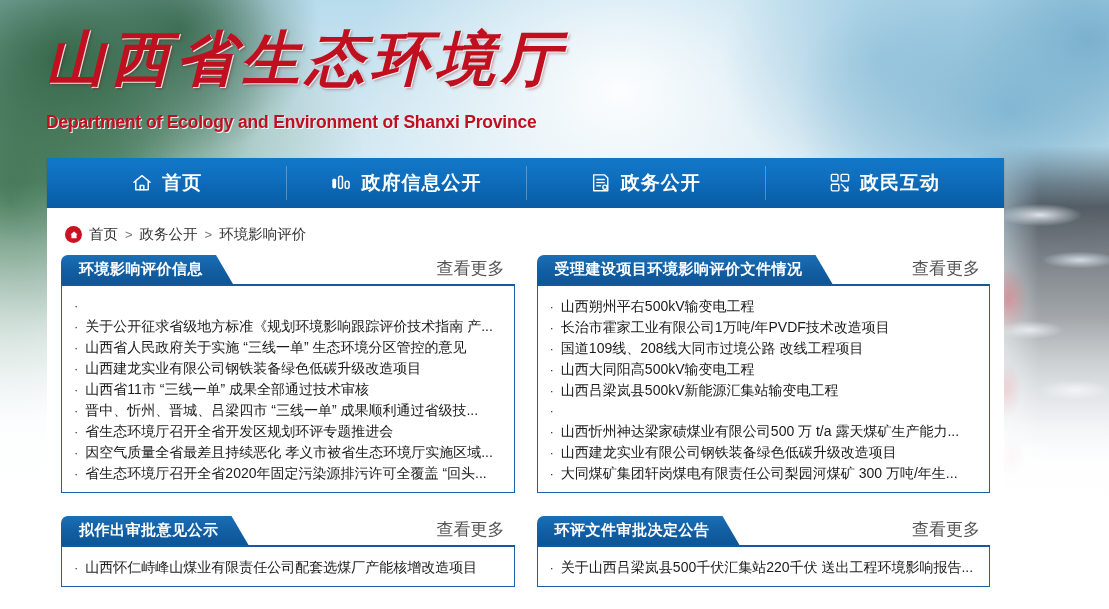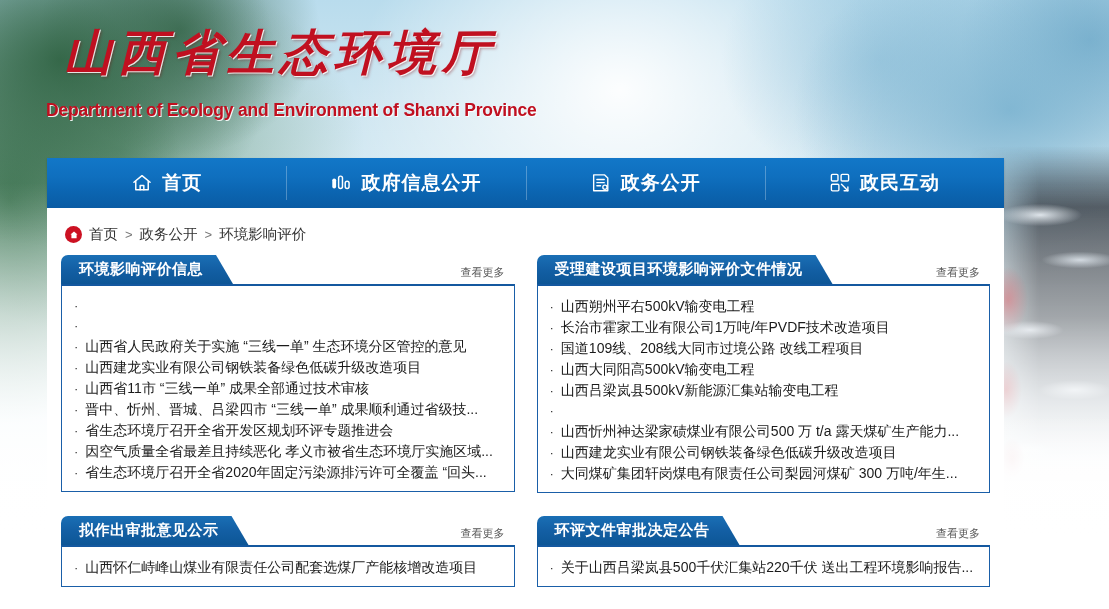--- a/index.html
+++ b/index.html
@@ -78,31 +78,30 @@
   .bg-bottom-fade {
     background: linear-gradient(to bottom, rgba(255,255,255,0) 68%, rgba(255,255,255,0.82) 86%, #ffffff 98%);
   }
 
   
   .site-title-wrap {
     position: absolute; left: 46px; top: 26px; z-index: 5;
   }
   .site-title-cn {
     font-family: "Liberation Serif", "DejaVu Serif", serif;
-    font-size: 48px;
+    font-size: 59px;
     font-weight: bold;
     font-style: italic;
     letter-spacing: 6px;
     color: #c01020;
     text-shadow:
       1px 1px 0 rgba(255,255,255,0.85),
       2px 2px 3px rgba(120,0,10,0.35);
     white-space: nowrap;
     line-height: 1.12;
-    margin-left: 18px;
   }
   .site-title-en {
     font-family: "Liberation Sans", sans-serif;
     font-size: 17.5px;
     font-weight: bold;
     color: #c01020;
     letter-spacing: -0.2px;
     text-shadow: 1px 1px 0 rgba(255,255,255,0.9);
     white-space: nowrap;
     margin-top: 20px;
@@ -195,21 +194,21 @@
     letter-spacing: 0.5px;
     display: flex;
     align-items: center;
     padding: 0 30px 0 18px;
     clip-path: polygon(0 0, calc(100% - 17px) 0, 100% 100%, 0 100%);
     white-space: nowrap;
     cursor: pointer;
   }
   .panel-more {
     margin-left: auto;
-    font-size: 11px;
+    font-size: 17px;
     color: #555555;
     padding: 0 10px 4px 0;
     cursor: pointer;
     text-decoration: none;
   }
 
   .panel-body {
     border: 1px solid #1a5fa8;
     border-top: 2px solid #14589f;
     background: #ffffff;
@@ -331,20 +330,21 @@
           <div class="panel-tab">环境影响评价信息</div>
           <a class="panel-more">查看更多</a>
         </div>
         <div class="panel-body">
           <ul class="news-list">
             <li class="news-item">
                 <span class="news-dot">·</span>
               </li>
             <li class="news-item">
                 <span class="news-dot">·</span>
+                <span class="news-text">关于公开征求省级地方标准《规划环境影响跟踪评价技术指南 产...</span>
               </li>
             <li class="news-item">
                 <span class="news-dot">·</span>
                 <span class="news-text">山西省人民政府关于实施 “三线一单” 生态环境分区管控的意见</span>
               </li>
             <li class="news-item">
                 <span class="news-dot">·</span>
                 <span class="news-text">山西建龙实业有限公司钢铁装备绿色低碳升级改造项目</span>
               </li>
             <li class="news-item">

